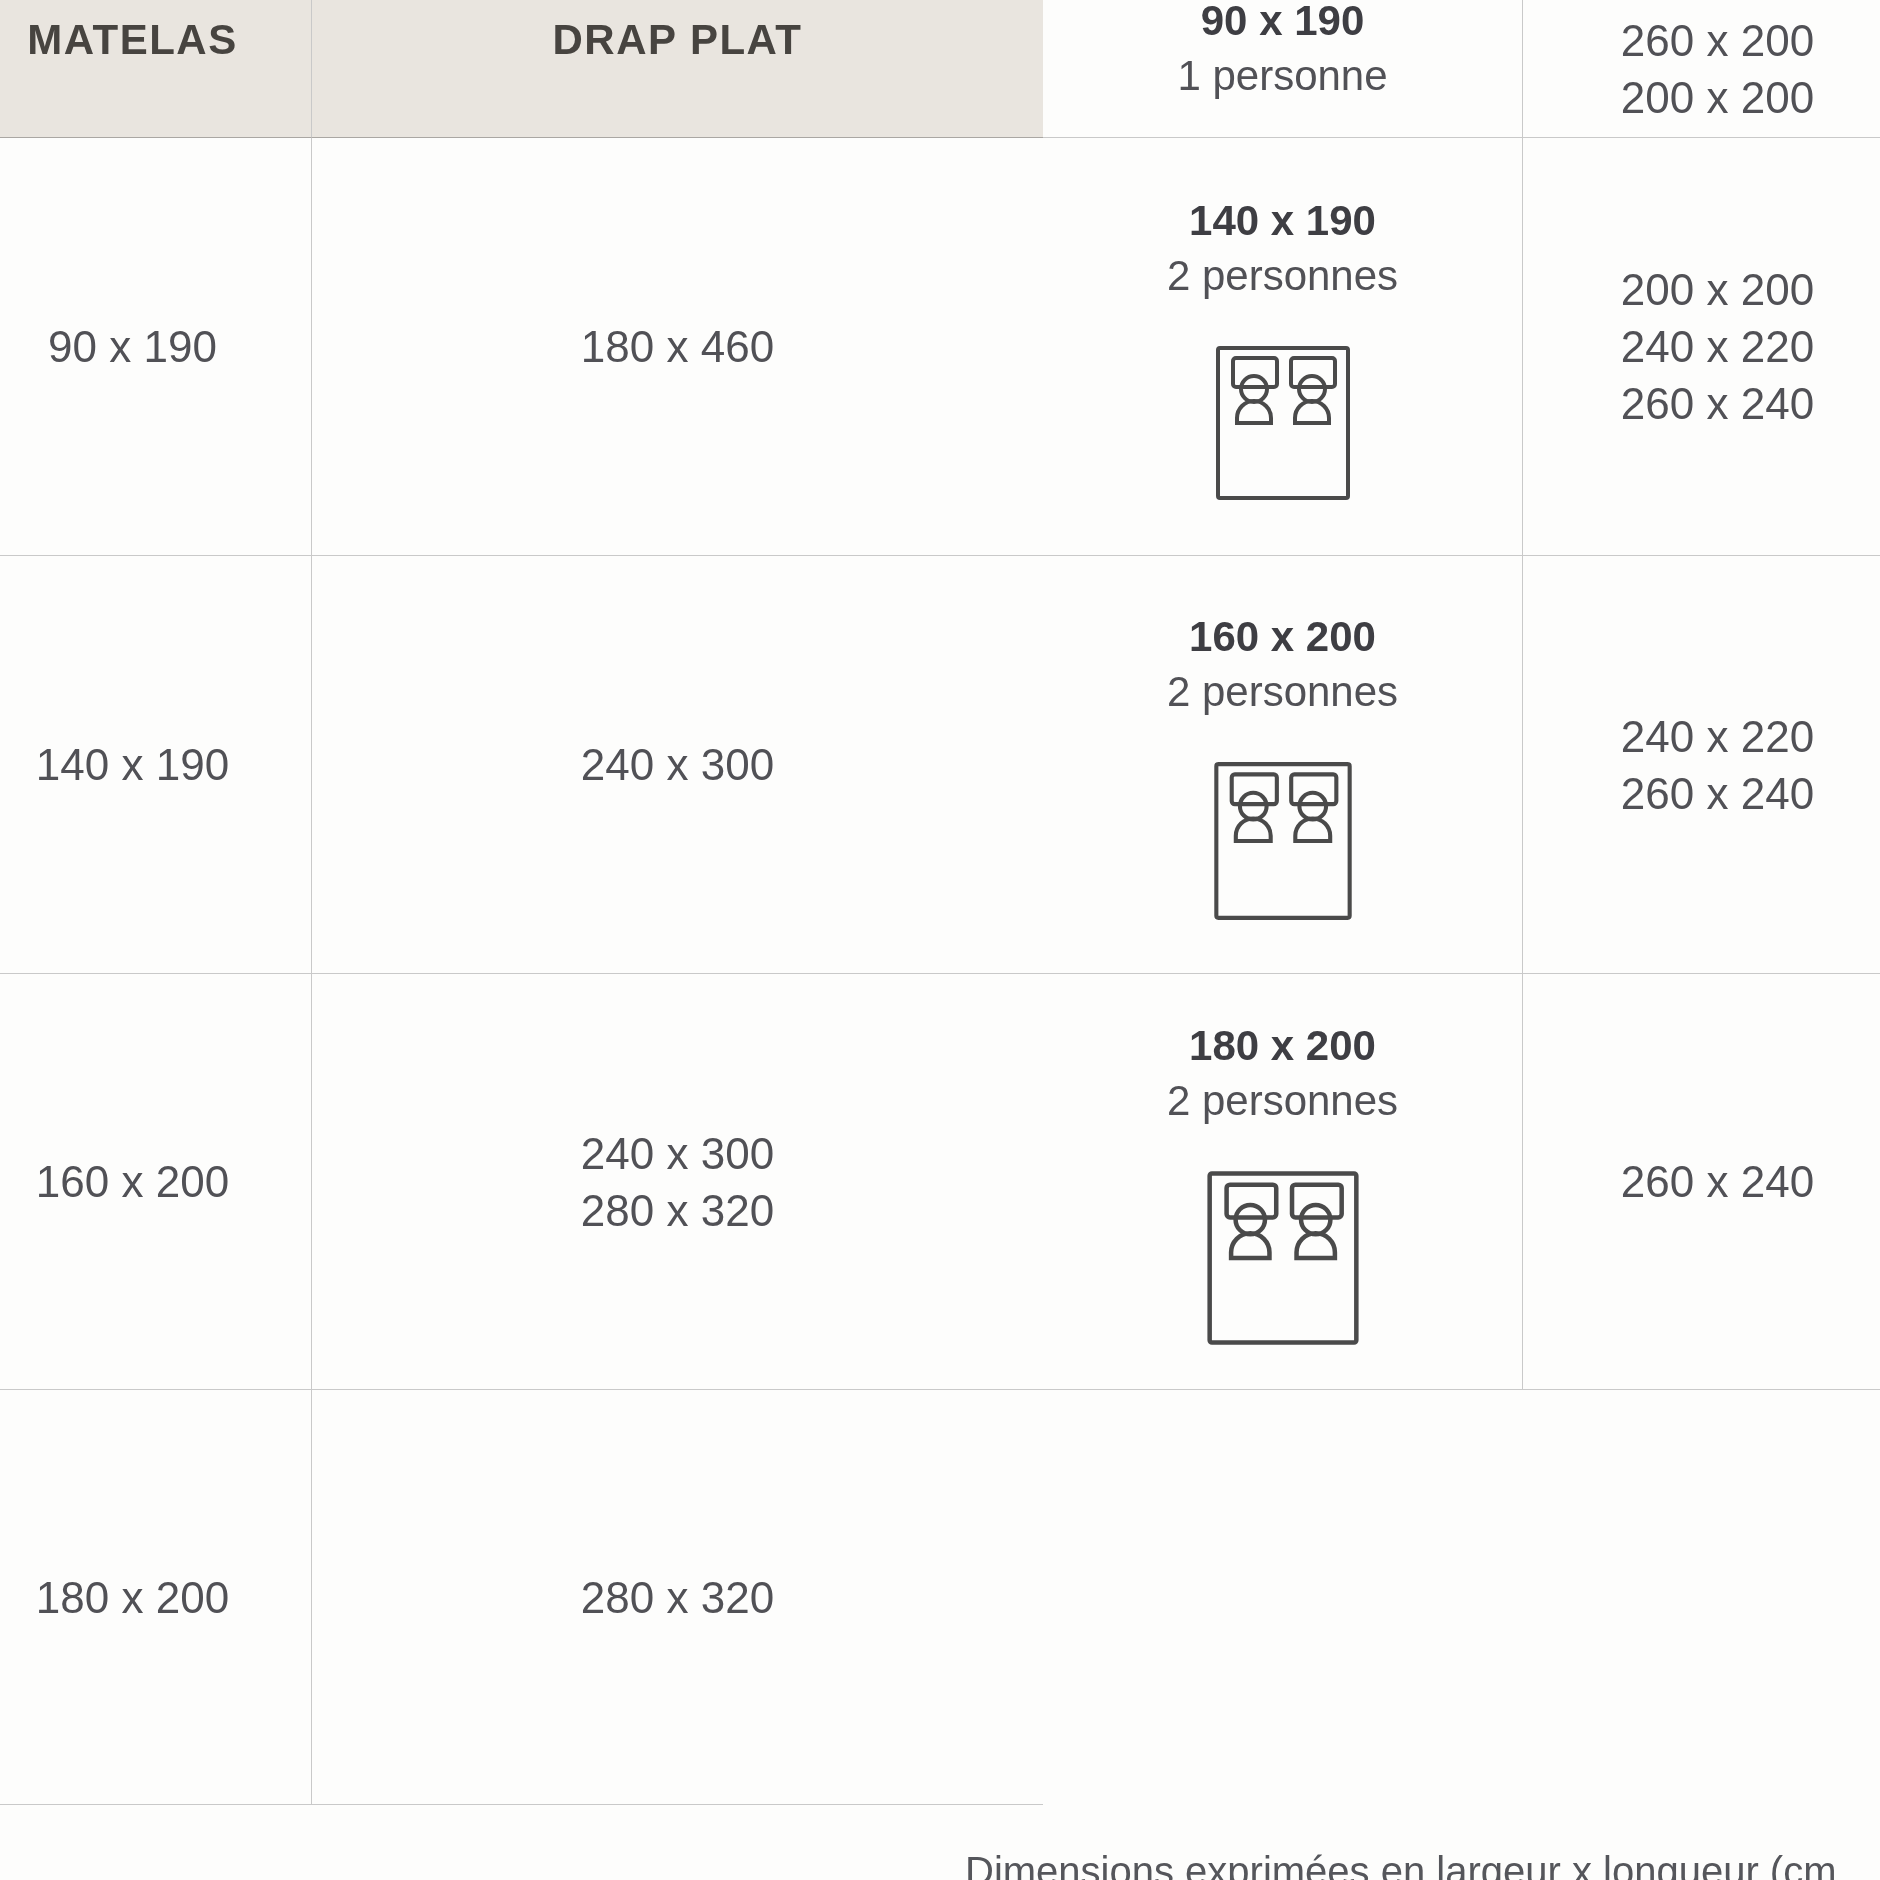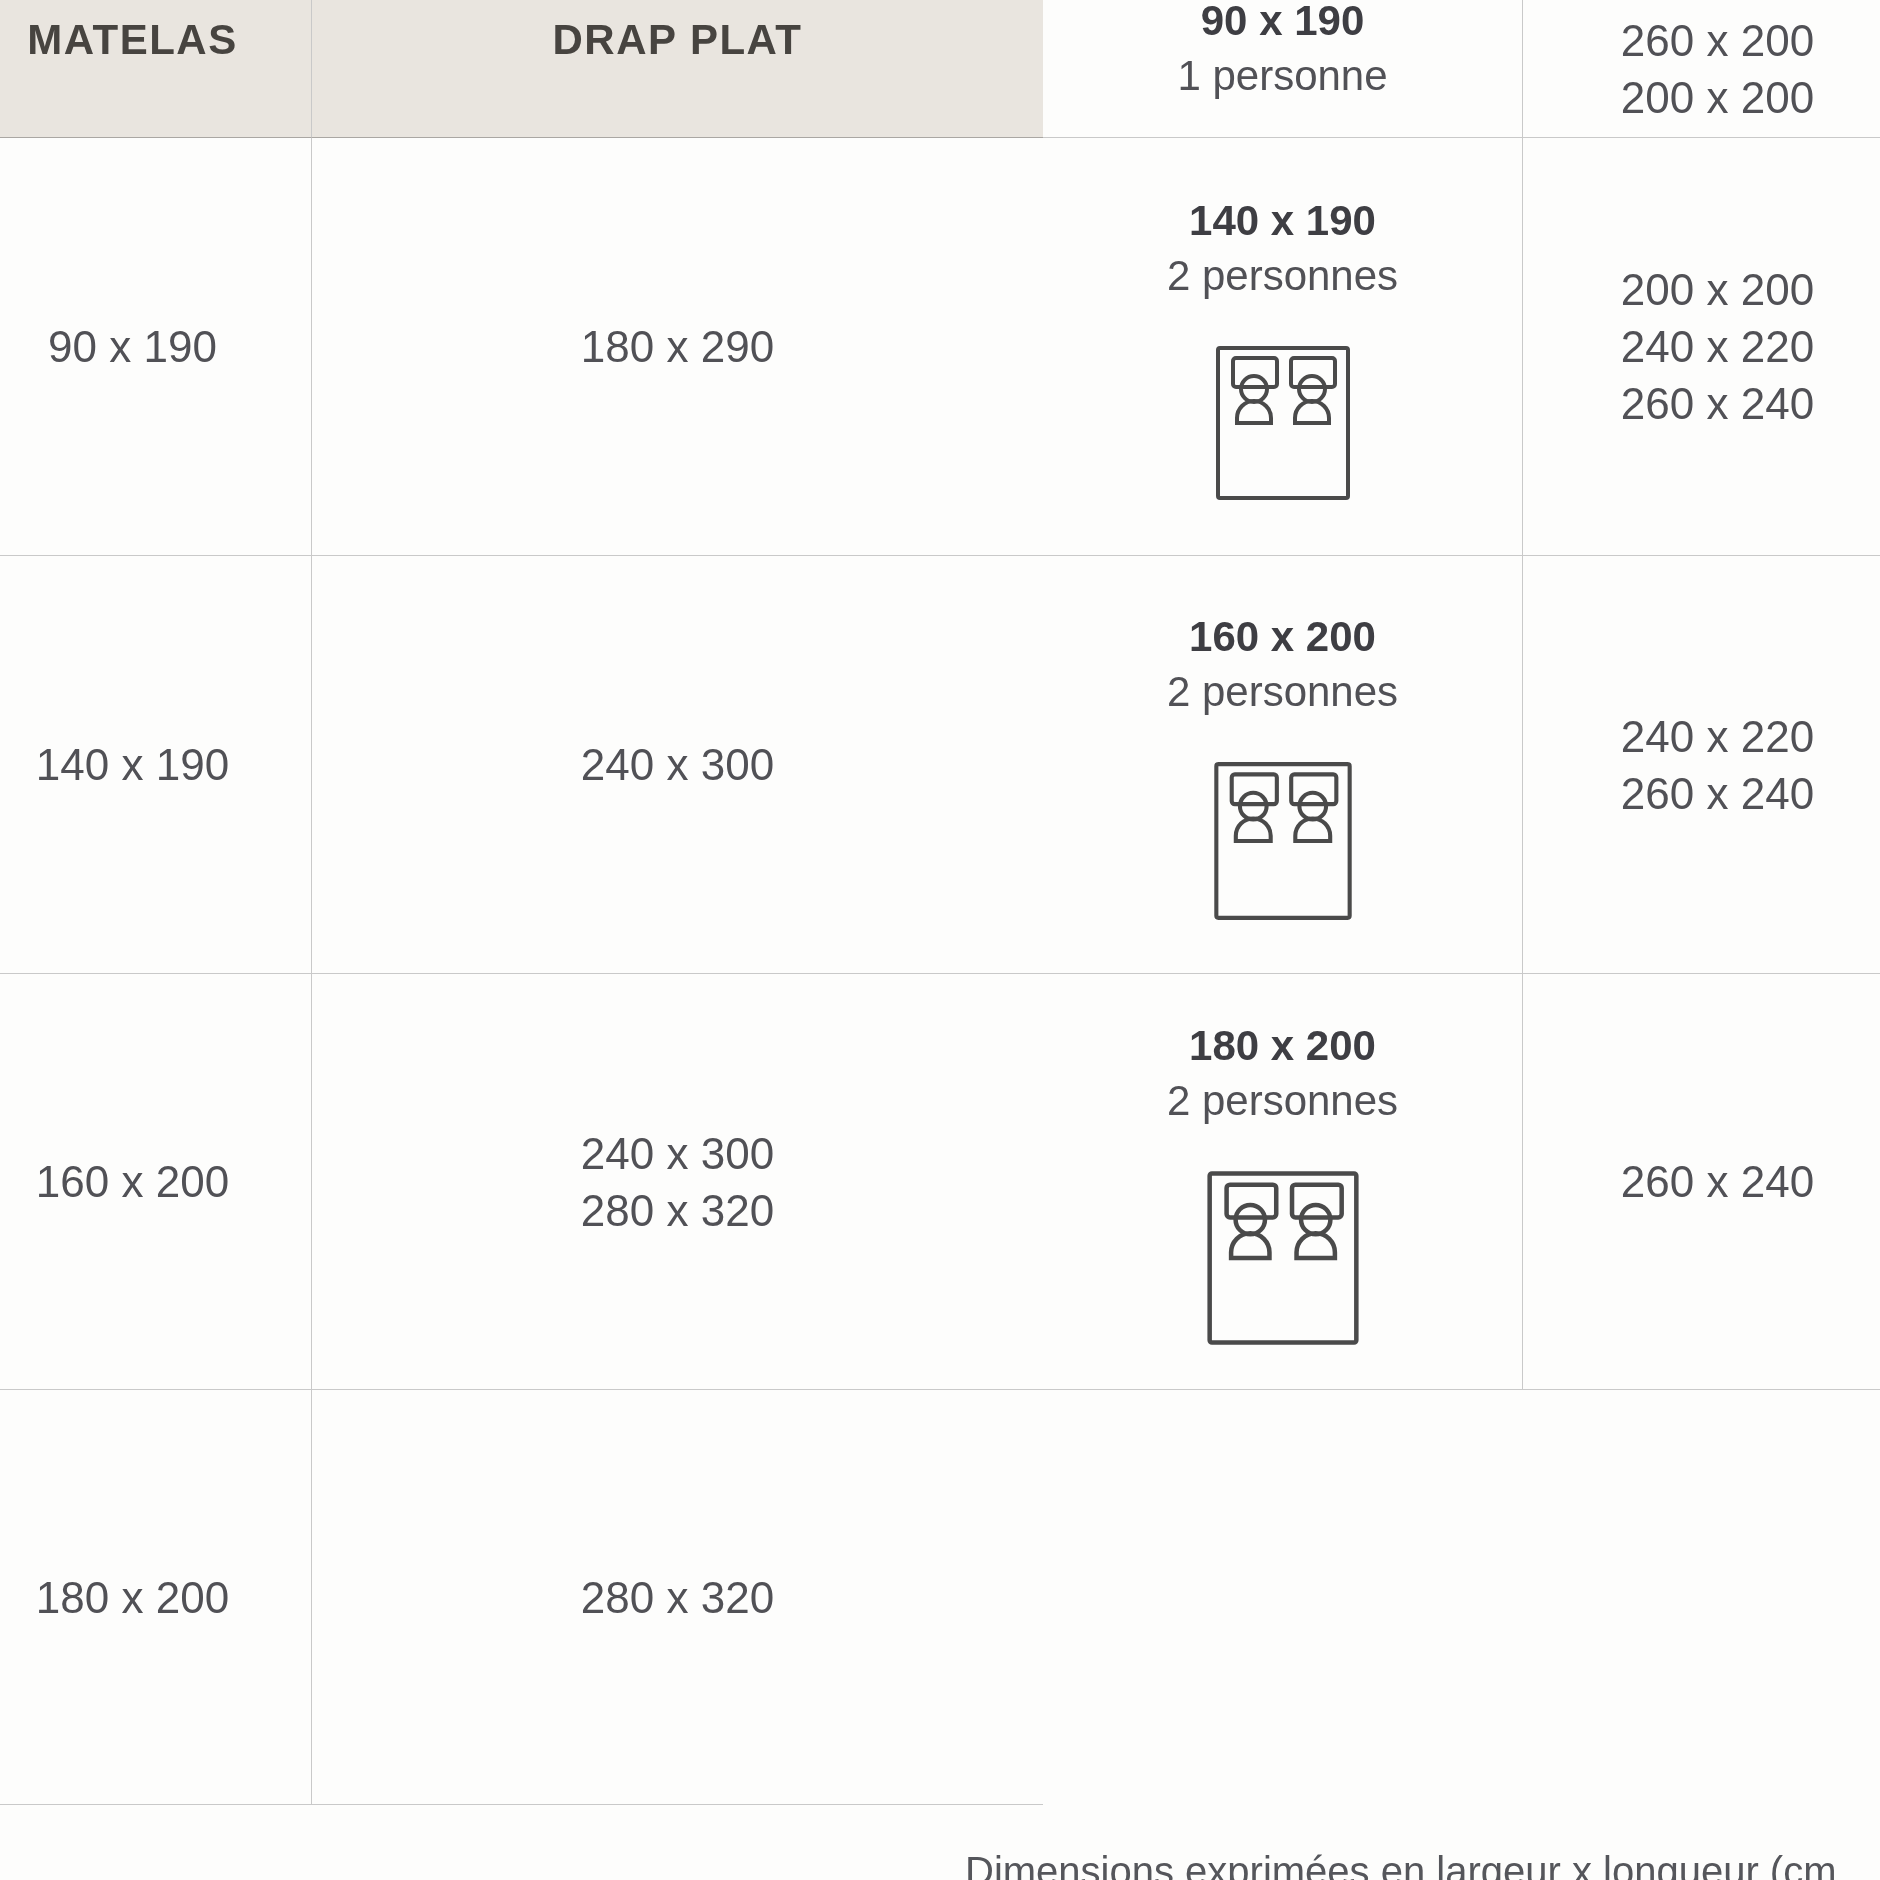--- a/index.html
+++ b/index.html
@@ -121,21 +121,21 @@
       </svg>
   </div>
   <div class="cell vline">
     <span>260 x 200</span>
     <span>200 x 200</span>
   </div>
   <div class="cell vline">
     <span>90 x 190</span>
   </div>
   <div class="cell">
-    <span>180 x 290</span>
+    <span>180 x 460</span>
   </div>
 
   <div class="cell vline matelas">
     <span class="size">140 x 190</span>
     <span class="capacity">2 personnes</span>
     <svg class="bed-svg" width="136" height="156" preserveAspectRatio="none">
         <use href="#sym-double-bed"></use>
       </svg>
   </div>
   <div class="cell vline">

